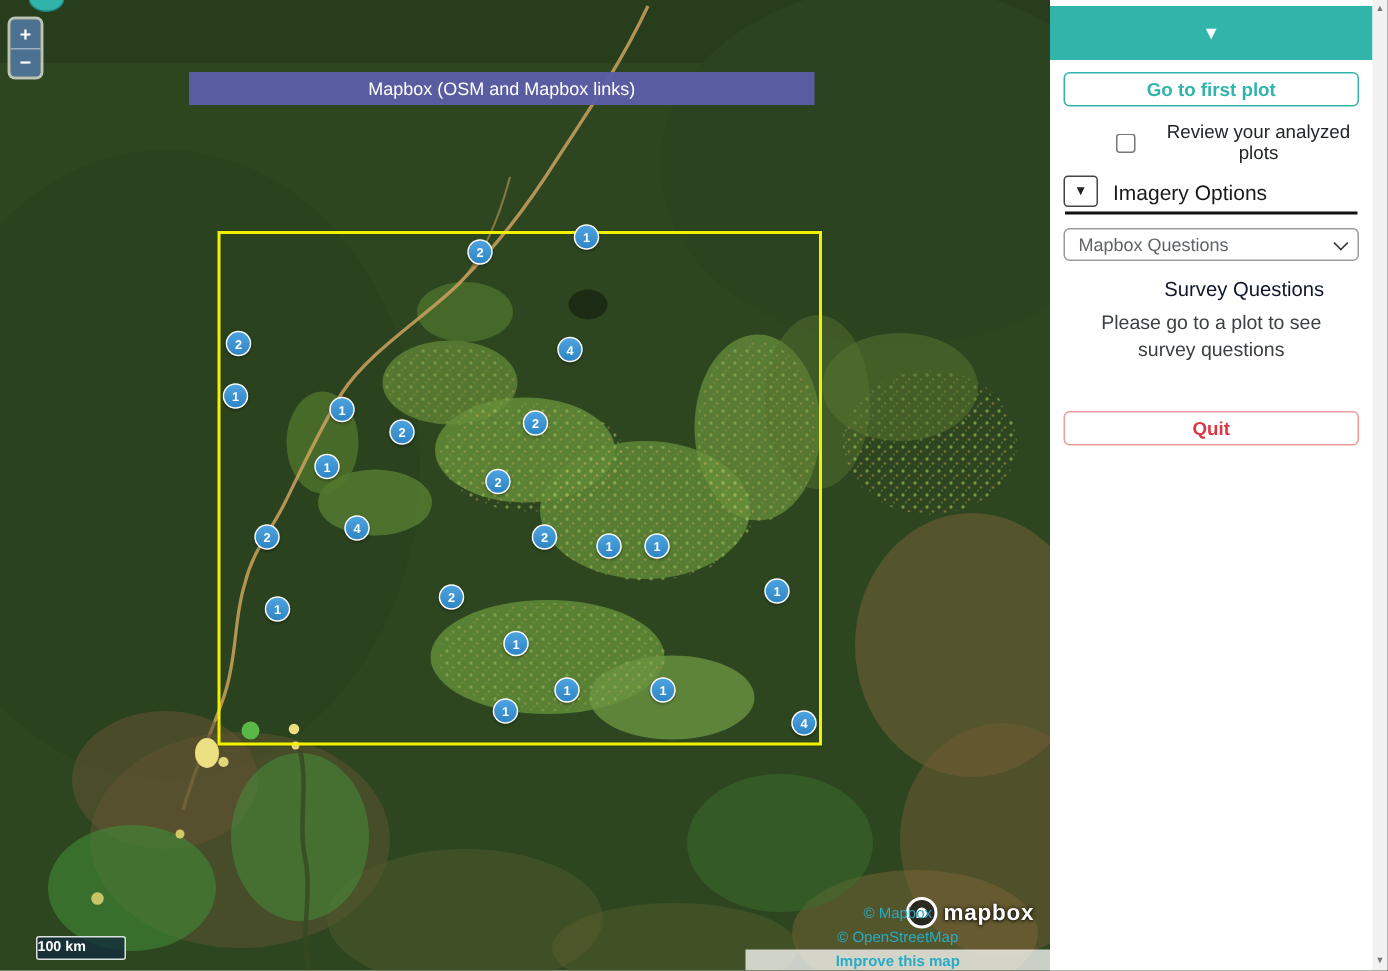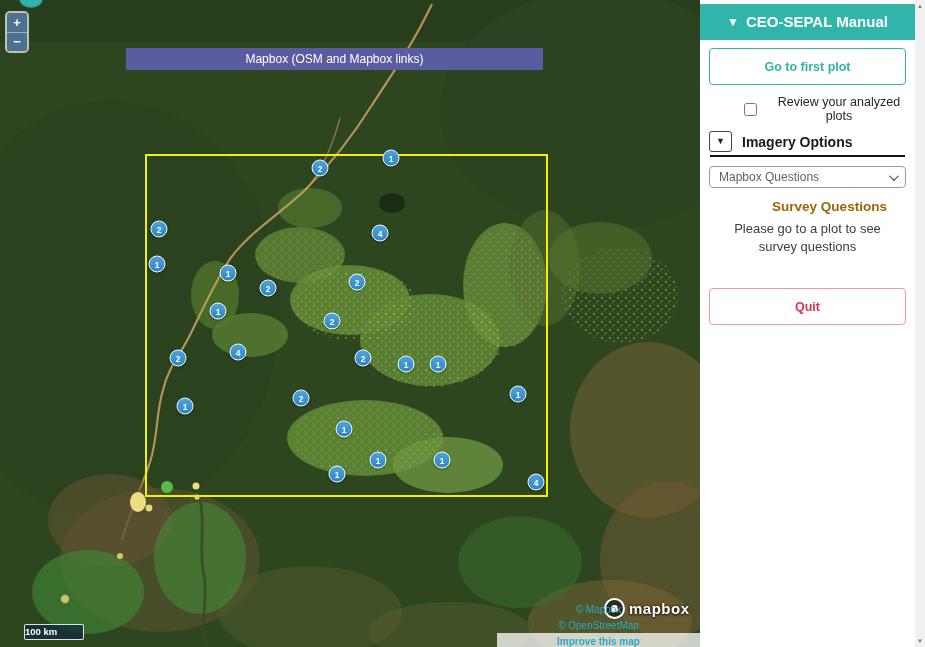--- a/index.html
+++ b/index.html
@@ -92,21 +92,21 @@
     background: #fff; text-align: center;
   }
   .sidebar-header {
     margin-top: 4px; height: 36px; background: #31b5ab; color: #fff;
     font-size: 15px; font-weight: bold; line-height: 36px; cursor: pointer;
     display: flex; align-items: center; justify-content: center; gap: 7px;
   }
   .sidebar-header .tri { font-size: 12px; }
 
   .btn-outline {
-    display: block; width: 197px; margin: 8px auto 0; height: 37px;
+    display: block; width: 197px; margin: 8px auto 0; height: 23px;
     background: #fff; border: 1px solid #31b5ab; border-radius: 4px;
     color: #31b5ab; font-size: 12.5px; font-weight: bold; cursor: pointer;
     font-family: "Liberation Sans", sans-serif;
   }
   .btn-quit { border-color: #f09a9a; color: #dc3545; margin-top: 32px; }
 
   .checkbox-row {
     margin-top: 10px; display: flex; align-items: center;
     justify-content: center; gap: 6px; font-size: 12.5px; color: #212529; padding-left: 44px;
   }
@@ -114,35 +114,35 @@
 
   .imagery-row {
     margin: 8px 9px 0; display: flex; align-items: center; text-align: left;
   }
   .imagery-collapse-btn {
     width: 23px; height: 21px; background: #fff; border: 1px solid #444;
     border-radius: 3px; font-size: 9px; color: #222; cursor: pointer;
     line-height: 19px; text-align: center; padding: 0;
     font-family: "Liberation Sans", sans-serif;
   }
-  .imagery-label { margin-left: 10px; font-size: 14px; font-weight: bold; color: #1a1a1a; }
+  .imagery-label { margin-left: 10px; font-size: 14px; font-weight: normal; color: #1a1a1a; }
   .divider { margin: 3px 10px 0; border: 0; border-top: 2px solid #111; }
 
   .select-box {
     margin: 9px auto 0; width: 197px; height: 22px; background: #fff;
     border: 1px solid #9a9a9a; border-radius: 4px; display: flex;
     align-items: center; justify-content: space-between; padding: 0 9px;
     font-size: 12px; color: #5f6368; cursor: pointer;
   }
   .chevron {
     width: 7px; height: 7px; border-right: 1.6px solid #333;
     border-bottom: 1.6px solid #333; transform: rotate(45deg) translateY(-2px);
   }
 
-  .survey-title { margin-top: 11px; font-size: 13.5px; font-weight: bold; color: #a16207; margin-left: 44px; }
+  .survey-title { margin-top: 11px; font-size: 13.5px; font-weight: normal; color: #0f172a; margin-left: 44px; }
   .survey-msg {
     margin: 6px 20px 0; font-size: 13px; color: #3c4043; line-height: 1.4;
   }
 
   
   .scrollbar {
     position: absolute; left: 915px; top: 0; width: 10px; height: 647px;
     background: #f1f1f1; cursor: pointer;
   }
   .scrollbar .arrow {
@@ -267,21 +267,20 @@
       <a>© Mapbox</a>
       <a>© OpenStreetMap</a>
       <a class="improve">Improve this map</a>
     </div>
   </div>
 
   <div class="sidebar">
 
     <div class="sidebar-header">
       <span class="tri">▼</span>
-      <span>CEO-SEPAL Manual</span>
     </div>
 
     <button class="btn-outline">Go to first plot</button>
 
     <div class="checkbox-row">
       <input type="checkbox" style="">
       <span>Review your analyzed plots</span>
     </div>
 
     <div class="imagery-row">

